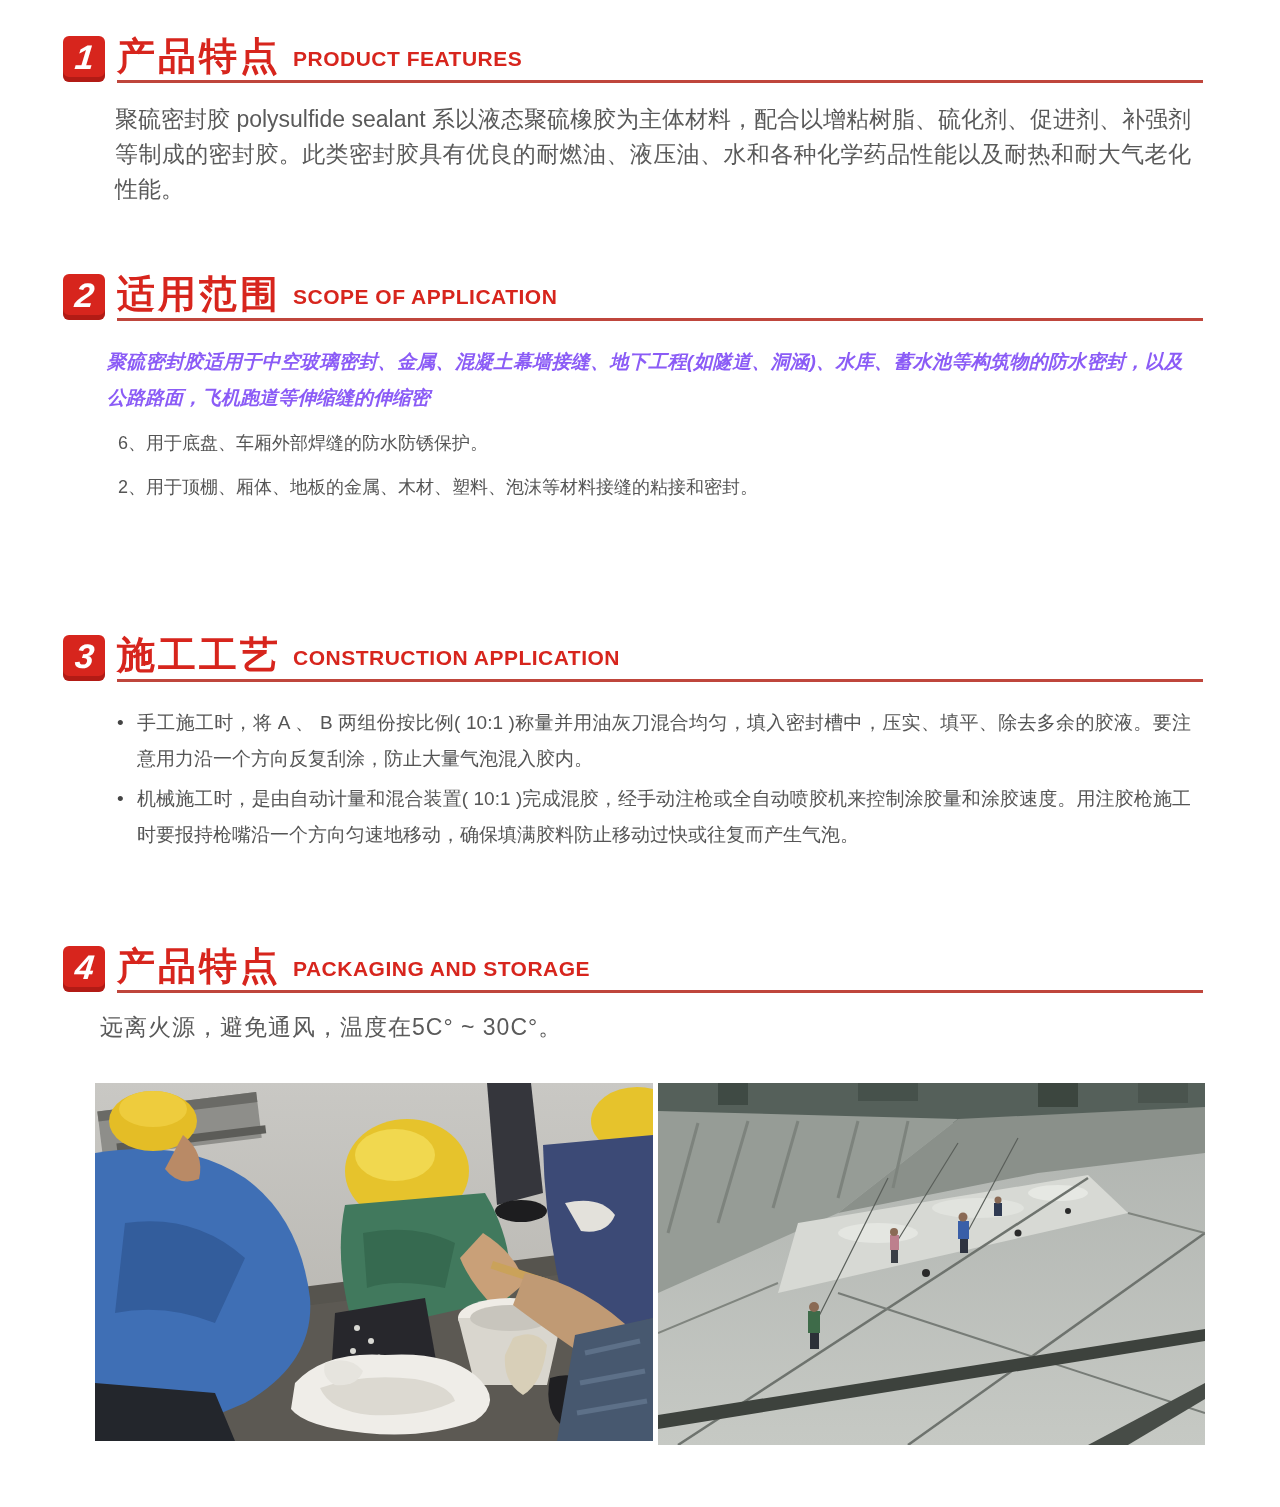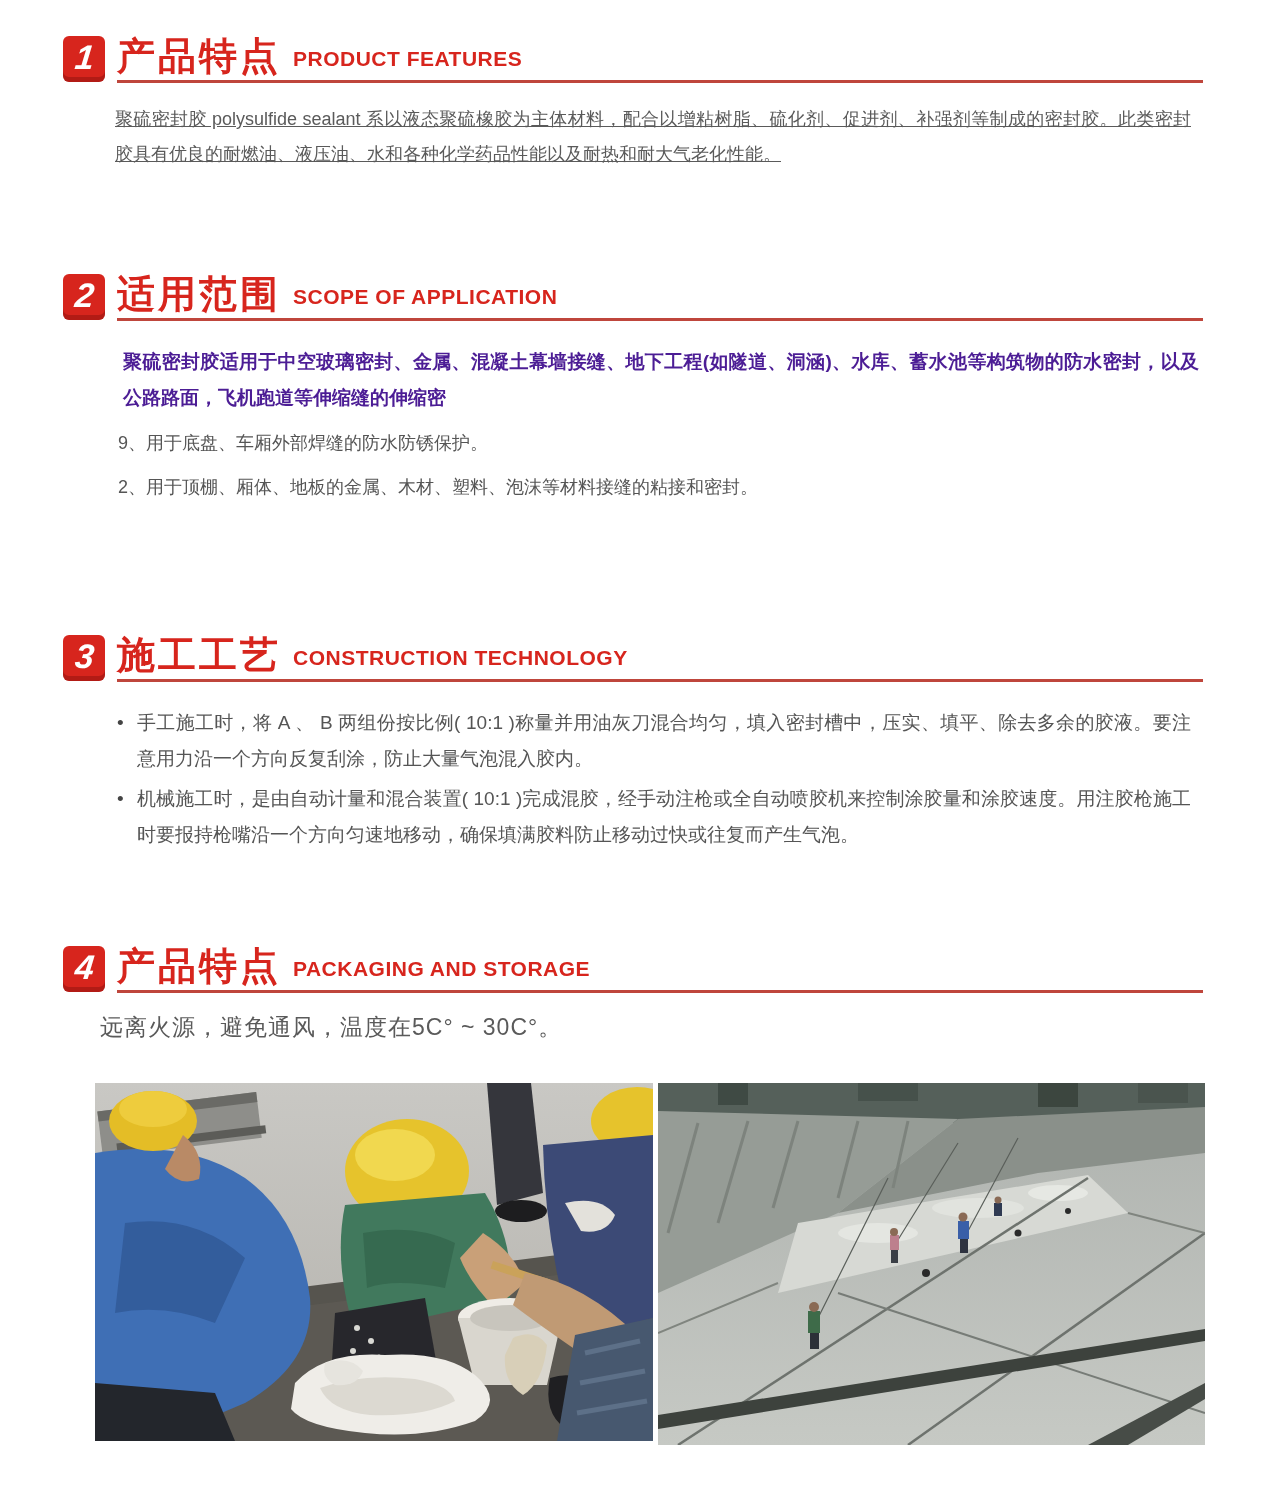--- a/index.html
+++ b/index.html
@@ -44,29 +44,28 @@
     letter-spacing: 3px; line-height: 46px;
   }
   .title-en {
     color: #d7251d; font-size: 21px; font-weight: bold;
     letter-spacing: .5px; position: relative; top: -3px;
   }
 
   .body-text {
     margin: 16px 4px 0 52px;
     width: 1076px;
-    font-size: 18px; line-height: 35px; color: #5a5a5a;
+    font-size: 23px; line-height: 35px; color: #5a5a5a;
     text-align: justify;
-    text-decoration: underline;
   }
   .lead-text {
-    margin: 20px 0 0 60px;
+    margin: 20px 0 0 44px;
     width: 1076px;
-    font-size: 19px; line-height: 36px; color: #4c1d95;
-    font-weight: bold; text-align: justify;
+    font-size: 19px; line-height: 36px; color: #8b5cf6;
+    font-weight: bold; text-align: justify; font-style: italic;
   }
   .num-list { margin: 12px 0 0 55px; width: 1073px; list-style: none; }
   .num-list li {
     font-size: 18px; line-height: 30px; color: #555;
     margin-bottom: 8px;
   }
   .num-list li:first-child { margin-bottom: 14px; }
   .bullet-list { margin: 20px 0 0 52px; width: 1076px; list-style: none; }
   .bullet-list li {
     position: relative;
@@ -114,33 +113,33 @@
       <div class="badge">
         <span>2</span>
       </div>
       <div class="titles">
         <span class="title-zh">适用范围</span>
         <span class="title-en">SCOPE OF APPLICATION</span>
       </div>
     </div>
     <p class="lead-text">聚硫密封胶适用于中空玻璃密封、金属、混凝土幕墙接缝、地下工程(如隧道、洞涵)、水库、蓄水池等构筑物的防水密封，以及公路路面，飞机跑道等伸缩缝的伸缩密</p>
     <ul class="num-list">
-      <li>9、用于底盘、车厢外部焊缝的防水防锈保护。</li>
+      <li>6、用于底盘、车厢外部焊缝的防水防锈保护。</li>
       <li>2、用于顶棚、厢体、地板的金属、木材、塑料、泡沫等材料接缝的粘接和密封。</li>
     </ul>
   </div>
 
   <div class="section" style="top:635px;">
     <div class="sec-header">
       <div class="badge">
         <span>3</span>
       </div>
       <div class="titles">
         <span class="title-zh">施工工艺</span>
-        <span class="title-en">CONSTRUCTION TECHNOLOGY</span>
+        <span class="title-en">CONSTRUCTION APPLICATION</span>
       </div>
     </div>
     <ul class="bullet-list">
       <li>手工施工时，将 A 、 B 两组份按比例( 10:1 )称量并用油灰刀混合均匀，填入密封槽中，压实、填平、除去多余的胶液。要注意用力沿一个方向反复刮涂，防止大量气泡混入胶内。</li>
       <li>机械施工时，是由自动计量和混合装置( 10:1 )完成混胶，经手动注枪或全自动喷胶机来控制涂胶量和涂胶速度。用注胶枪施工时要报持枪嘴沿一个方向匀速地移动，确保填满胶料防止移动过快或往复而产生气泡。</li>
     </ul>
   </div>
 
   <div class="section" style="top:946px;">
     <div class="sec-header">

